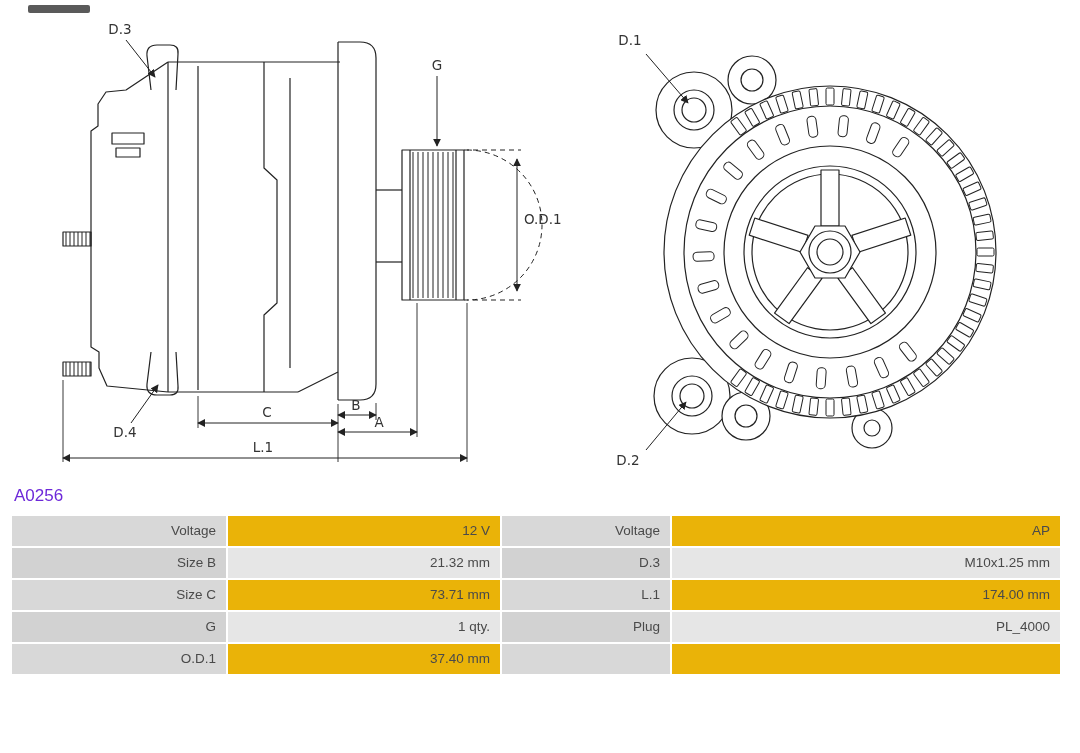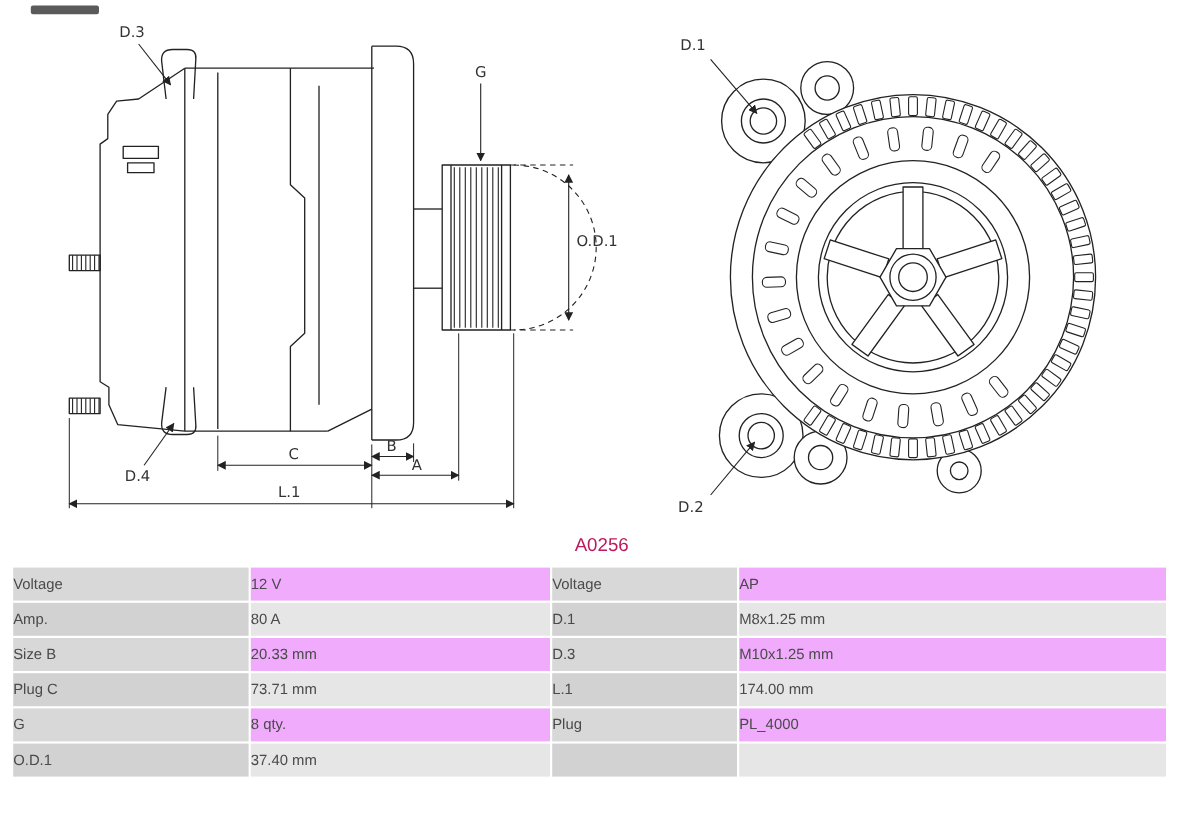--- a/index.html
+++ b/index.html
@@ -9,32 +9,32 @@
     color:#4d4d4d;position:relative;
   }
   .diagram-wrap{width:1080px;height:480px;position:relative;}
   .logo-mark{
     position:absolute;left:28px;top:5px;width:62px;height:8px;
     background:#3d3d3d;border-radius:2px;opacity:.85;
   }
   svg text{font-family:"DejaVu Sans","Liberation Sans",sans-serif;}
   .part-number{
     margin:6px 0 8px 14px;font-size:17px;line-height:20px;
-    color:#be185d;font-weight:400;text-align:center;
+    color:#6d28d9;font-weight:400;
   }
   table.spec{
     margin-left:10px;border-collapse:separate;border-spacing:2px;
     table-layout:fixed;width:1052px;font-size:13.5px;
   }
   table.spec td{
-    height:30px;line-height:30px;text-align:left;
+    height:30px;line-height:30px;text-align:right;
     padding:0 10px 0 0;overflow:hidden;white-space:nowrap;
   }
   td.lab{background:#d8d8d8;color:#4a4a4a;}
-  td.val{background:#f0abfc;color:#4a4a4a;}
+  td.val{background:#eab308;color:#4a4a4a;}
   tr:nth-child(even) td.lab{background:#d2d2d2;}
   tr:nth-child(even) td.val{background:#e6e6e6;}
 </style>
 </head>
 <body>
 
 <div class="diagram-wrap">
   <div class="logo-mark"></div>
 
   <svg width="1080" height="480" viewBox="0 0 1080 480">
@@ -242,40 +242,34 @@
       <col style="width:388px">
   </colgroup>
   <tbody>
     <tr>
       <td class="lab">Voltage</td>
       <td class="val">12 V</td>
       <td class="lab">Voltage</td>
       <td class="val">AP</td>
     </tr>
     <tr>
-      <td class="lab">Amp.</td>
-      <td class="val">80 A</td>
-      <td class="lab">D.1</td>
-      <td class="val">M8x1.25 mm</td>
-    </tr>
-    <tr>
       <td class="lab">Size B</td>
-      <td class="val">20.33 mm</td>
+      <td class="val">21.32 mm</td>
       <td class="lab">D.3</td>
       <td class="val">M10x1.25 mm</td>
     </tr>
     <tr>
-      <td class="lab">Plug C</td>
+      <td class="lab">Size C</td>
       <td class="val">73.71 mm</td>
       <td class="lab">L.1</td>
       <td class="val">174.00 mm</td>
     </tr>
     <tr>
       <td class="lab">G</td>
-      <td class="val">8 qty.</td>
+      <td class="val">1 qty.</td>
       <td class="lab">Plug</td>
       <td class="val">PL_4000</td>
     </tr>
     <tr>
       <td class="lab">O.D.1</td>
       <td class="val">37.40 mm</td>
       <td class="lab"></td>
       <td class="val"></td>
     </tr>
   </tbody>

